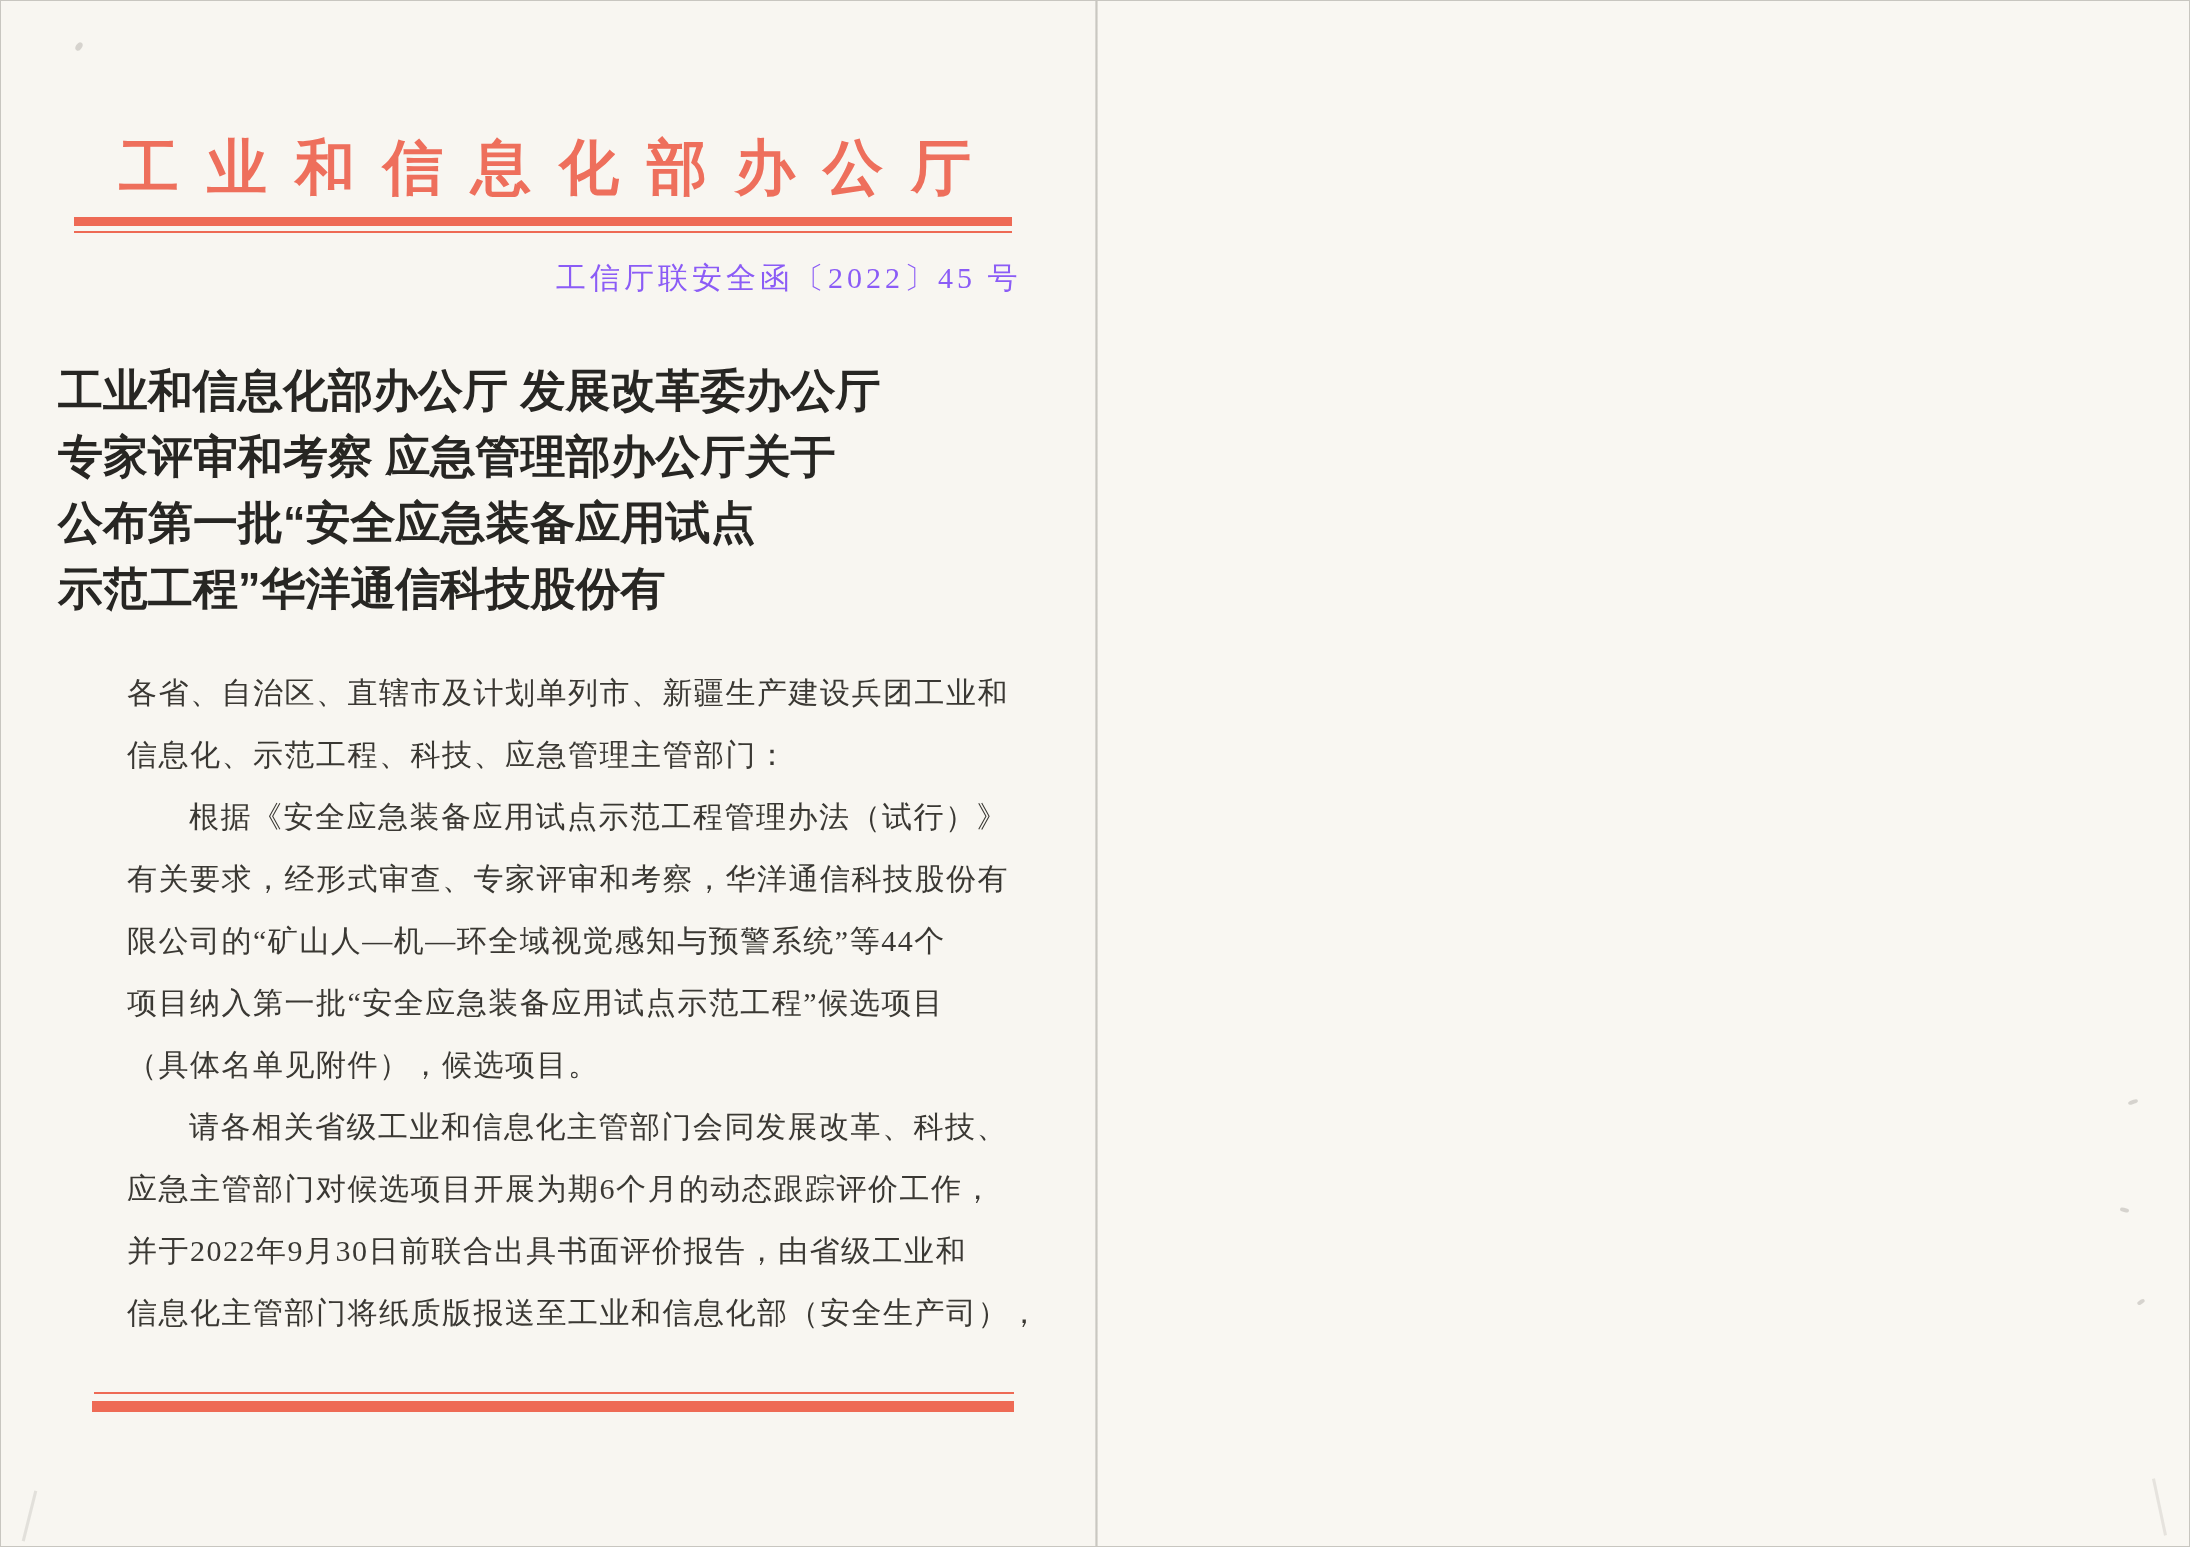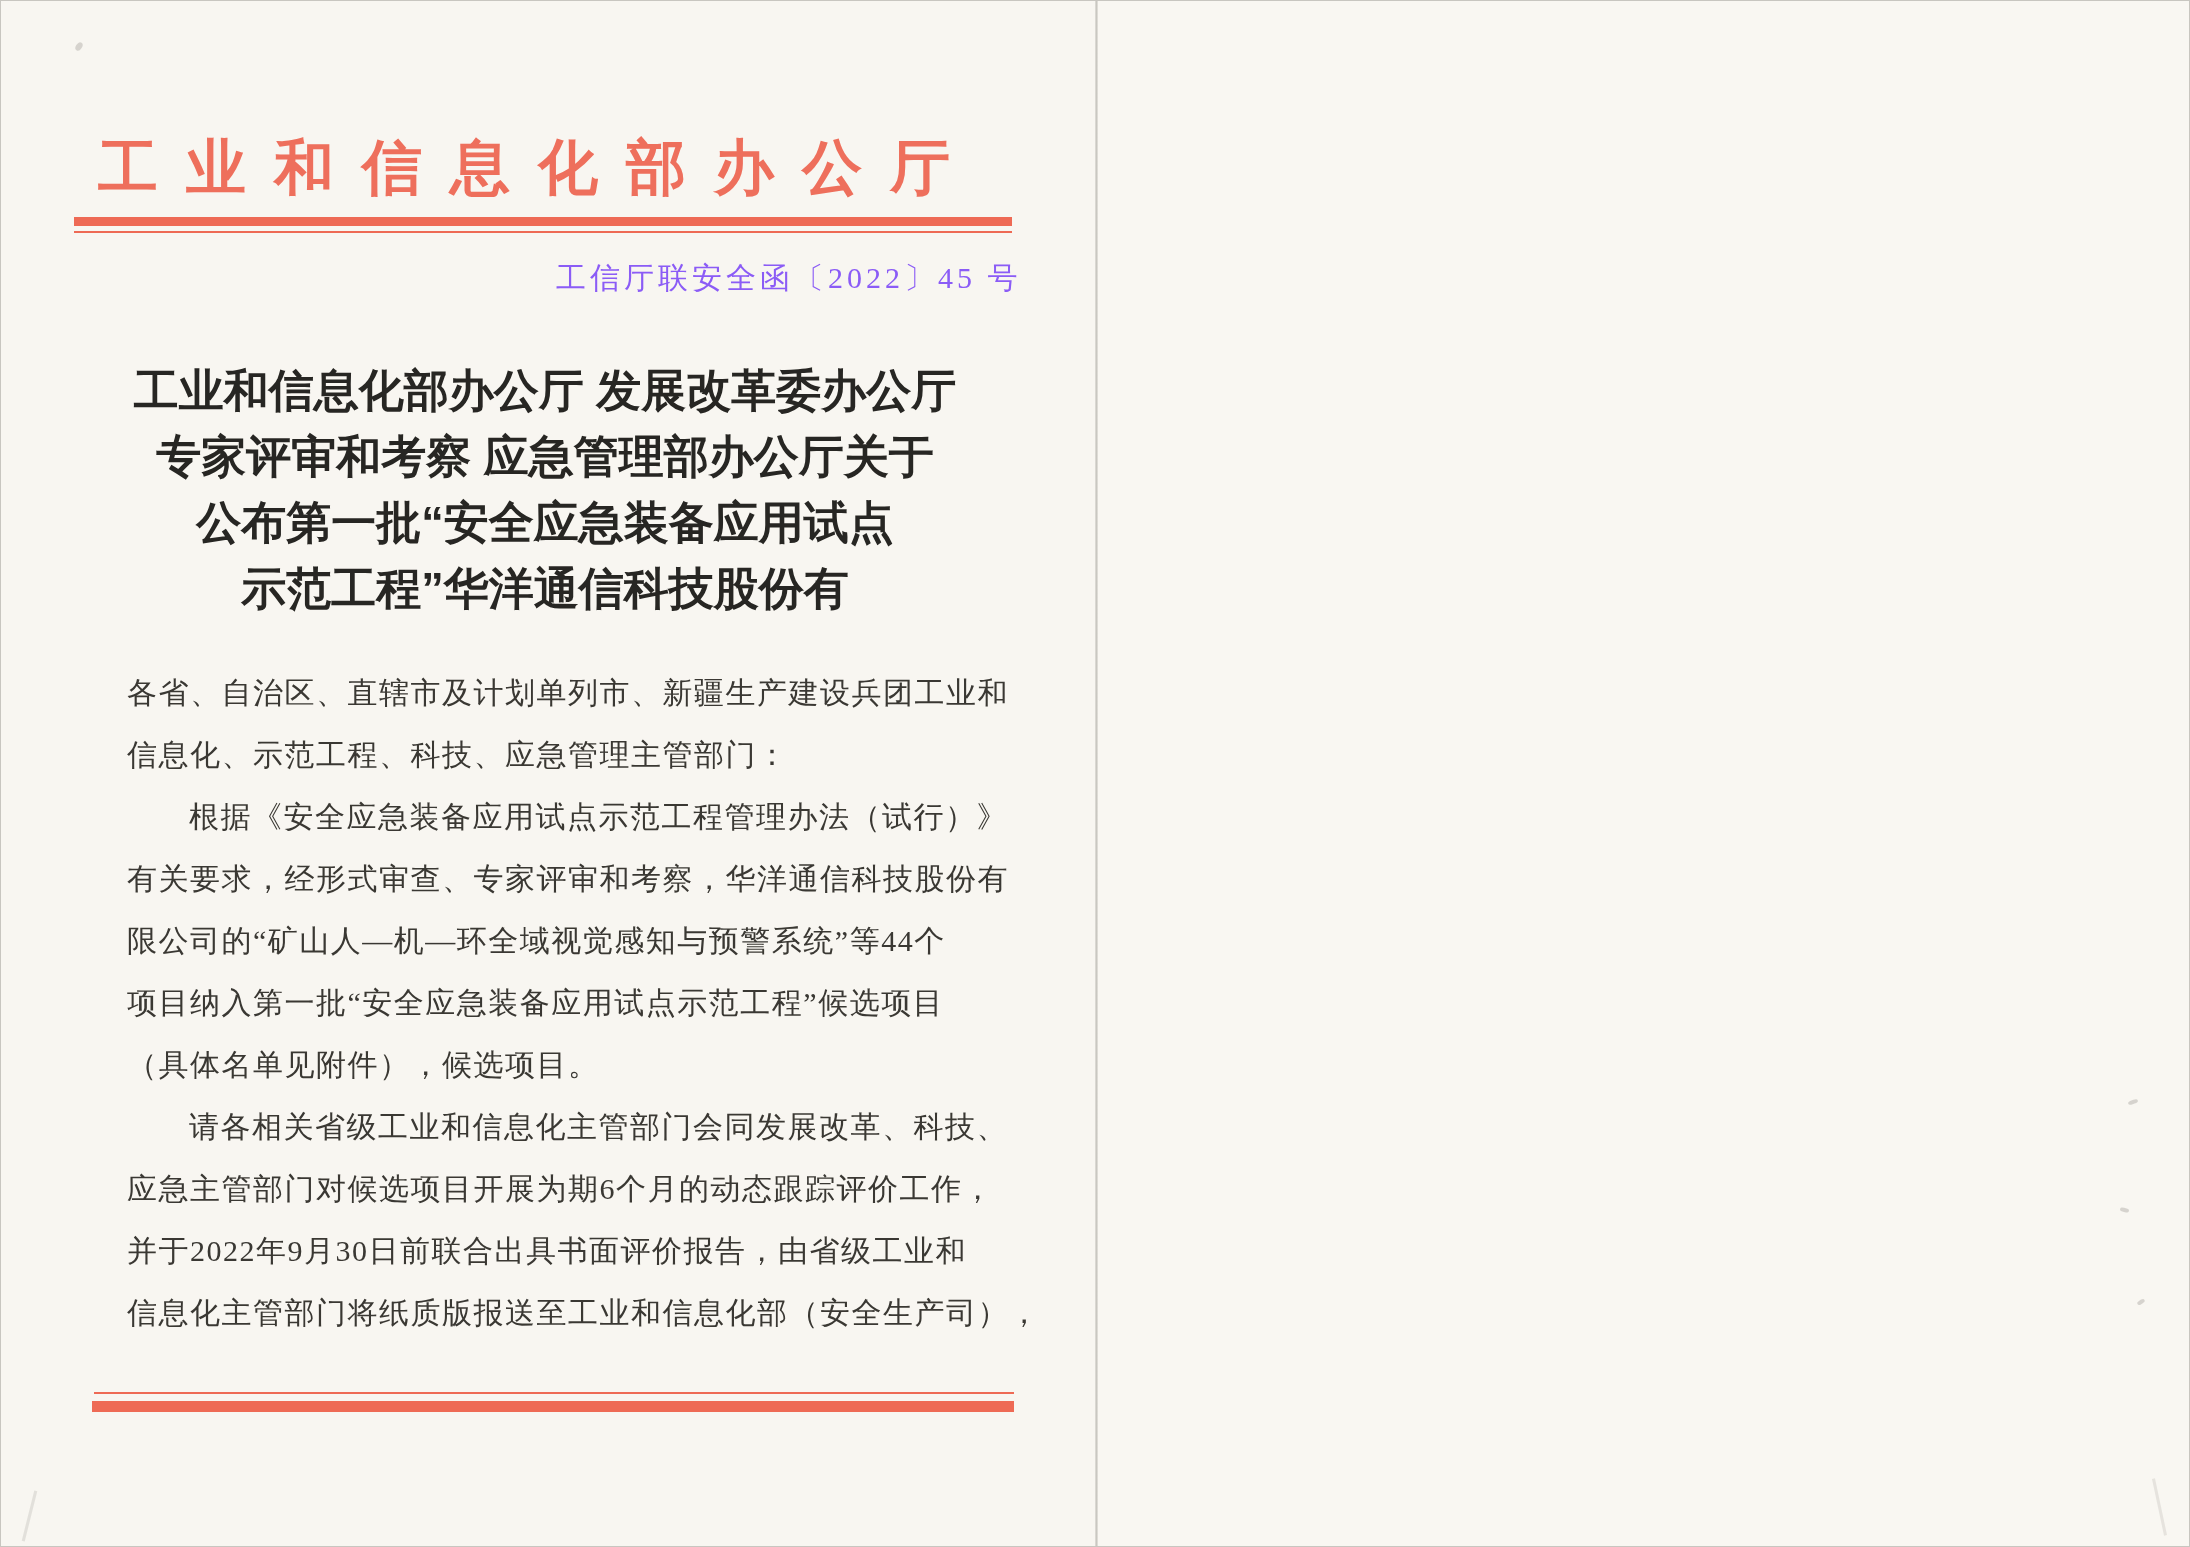--- a/index.html
+++ b/index.html
@@ -11,36 +11,36 @@
   }
   .scan-frame{position:absolute;inset:0;border:1px solid #c8c6c0;box-sizing:border-box;}
   .page{position:absolute;top:0;height:1547px;}
   #page-left{left:0;width:1096px;background:#f8f6f1;}
   #page-right{left:1098px;width:1092px;background:#f9f7f2;}
   .page-divider{position:absolute;left:1095px;top:0;width:3px;height:1547px;
     background:linear-gradient(to right,#e2e0da,#c9c7c1,#e8e6e0);}
 
   
   .ministry-header{
-    position:absolute;left:70px;top:128px;width:950px;
+    position:absolute;left:70px;top:128px;width:950px;text-align:center;
     font-size:60px;font-weight:700;color:#ee6f5c;letter-spacing:28px;text-indent:28px;
     font-family:"Liberation Serif","DejaVu Serif",serif;white-space:nowrap;
   }
   .rule{position:absolute;background:#ee6a55;}
   .rule-top-thick{left:74px;top:217px;width:938px;height:9px;}
   .rule-top-thin{left:74px;top:231px;width:938px;height:2px;}
   .rule-bot-thin{left:94px;top:1392px;width:920px;height:2px;}
   .rule-bot-thick{left:92px;top:1401px;width:922px;height:11px;}
 
   .doc-number{
     position:absolute;left:556px;top:258px;font-size:30px;letter-spacing:4px;
     color:#8b5cf6;white-space:nowrap;
   }
   .notice-title{
-    position:absolute;left:70px;top:358px;width:950px;text-align:center;
+    position:absolute;left:58px;top:358px;width:950px;
     font-size:45px;line-height:66px;font-weight:700;color:#272623;
     font-family:"Liberation Sans","DejaVu Sans",sans-serif;
   }
   .notice-title div{white-space:nowrap;}
   .doc-body{
     position:absolute;left:127px;top:662px;width:660px;
     font-size:30px;line-height:62px;letter-spacing:1.5px;color:#3a3833;
   }
   .doc-body .line{white-space:nowrap;height:62px;}
   .doc-body .indent{padding-left:62px;}

